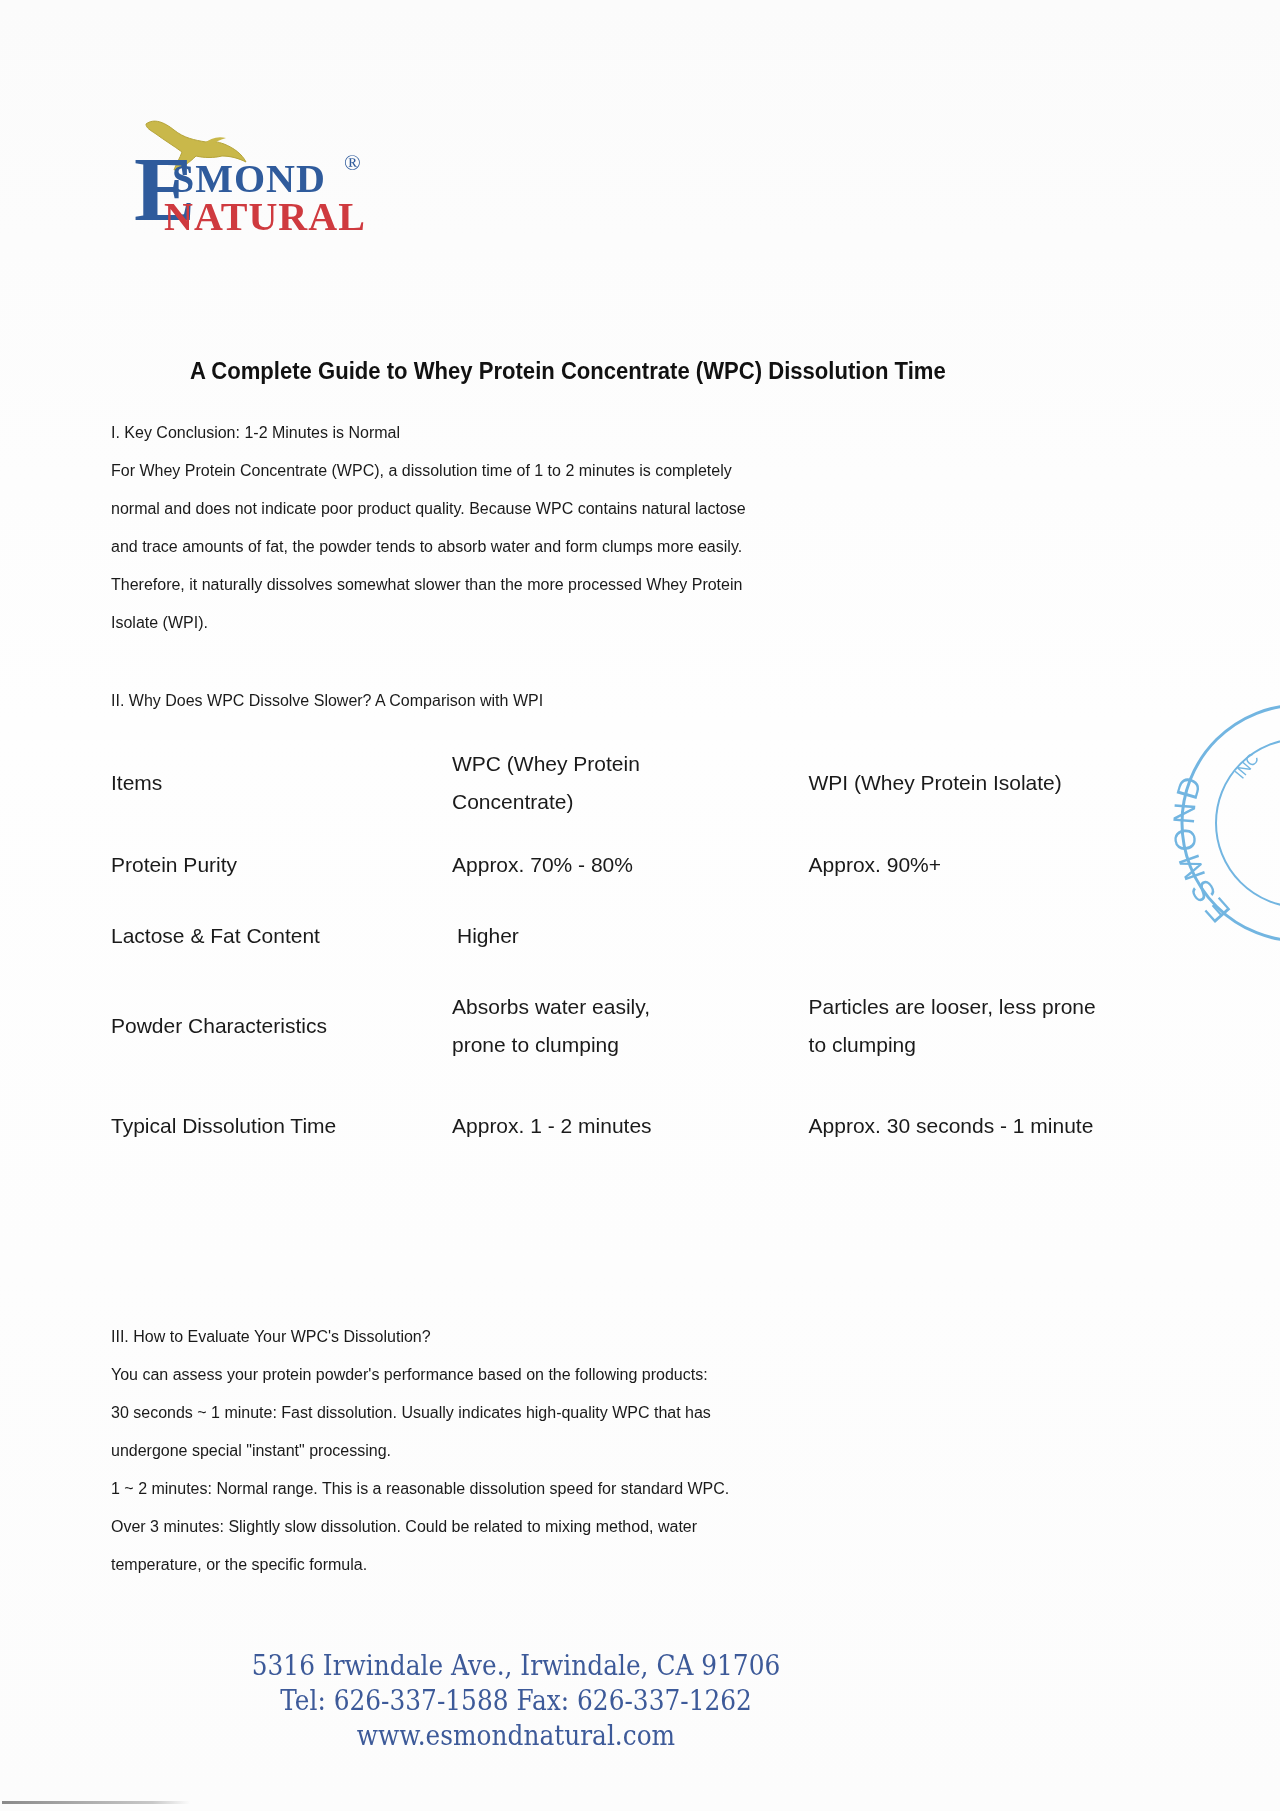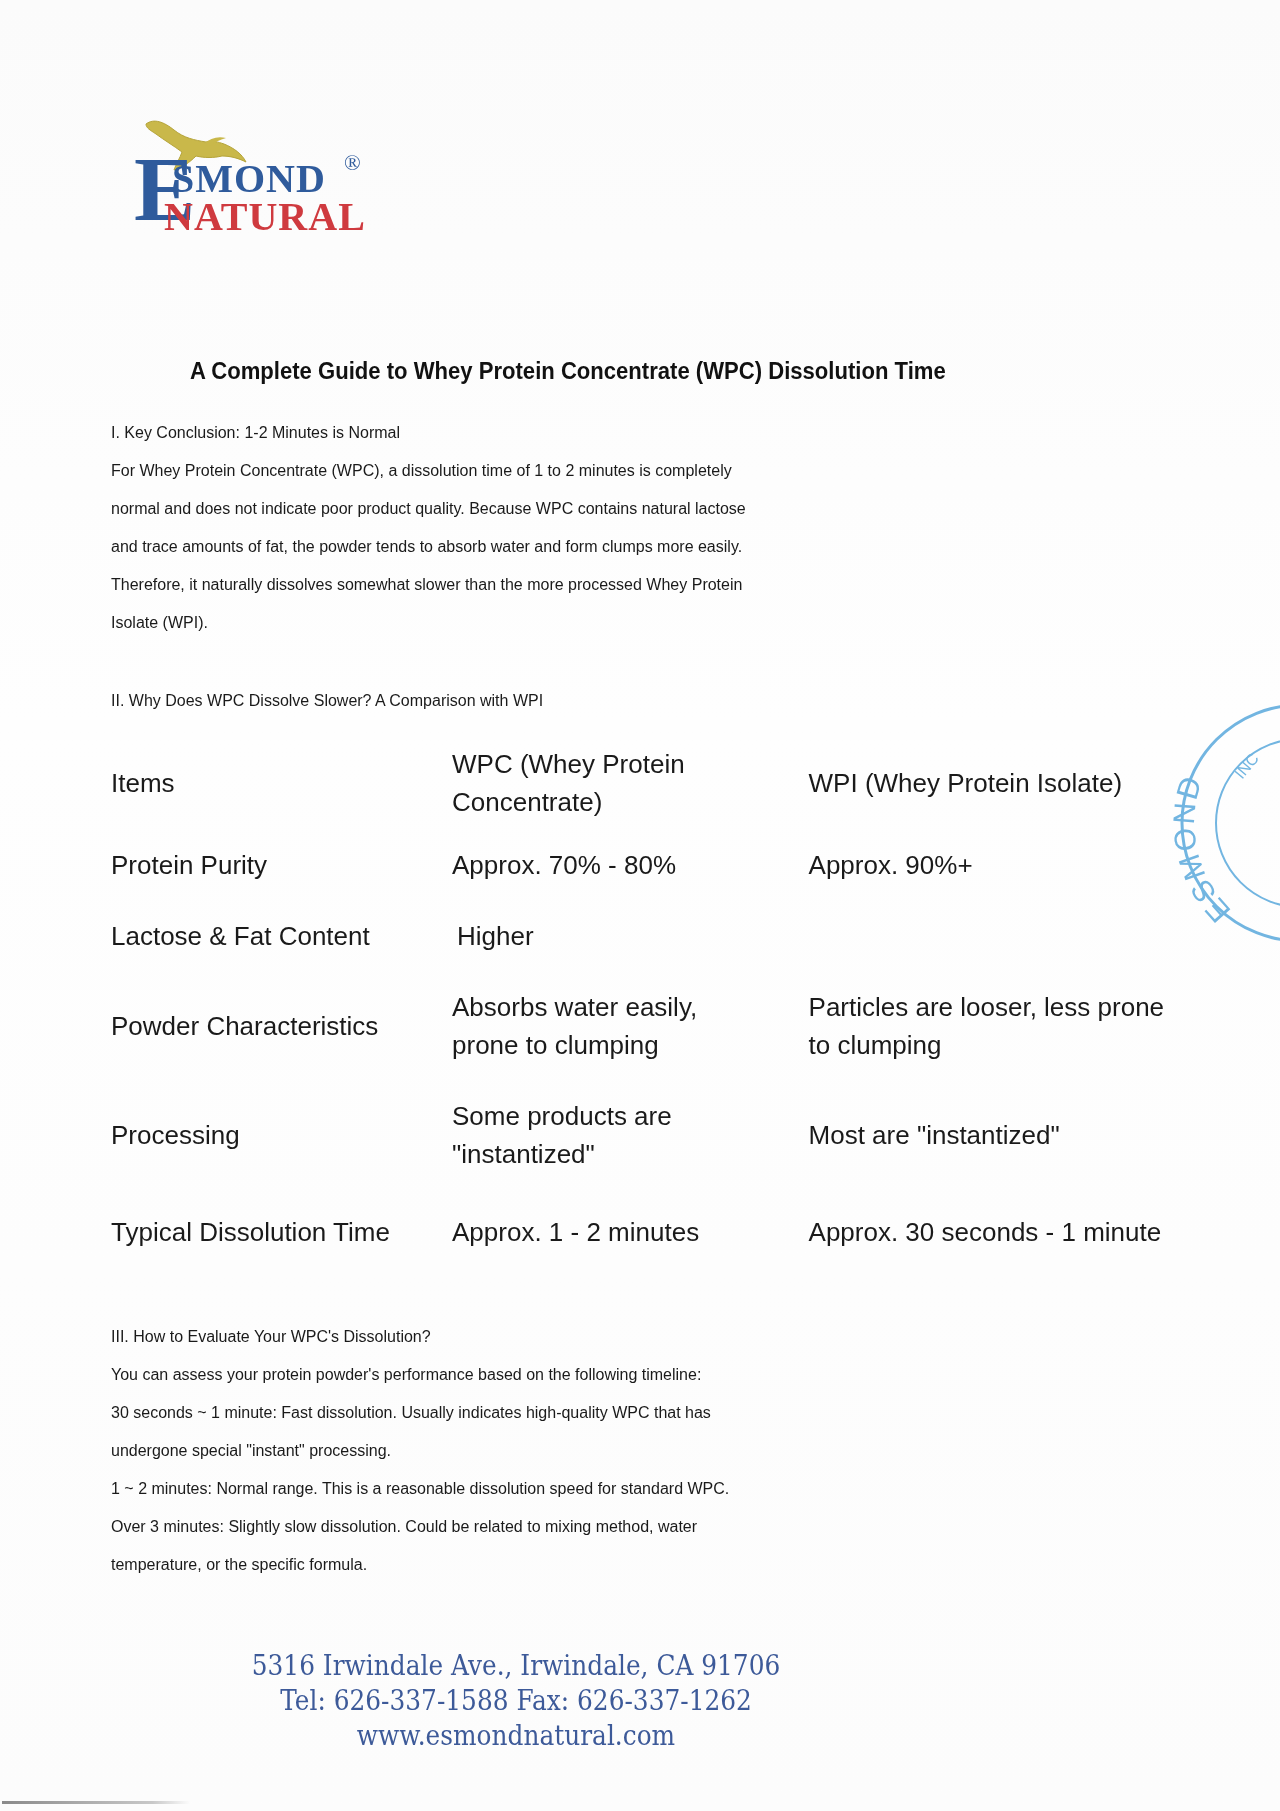--- a/index.html
+++ b/index.html
@@ -60,21 +60,21 @@
     #sec1 { top: 414px; }
     #sec2-heading { top: 682px; }
     #sec3 { top: 1318px; }
 
     
     .compare-table {
       position: absolute;
       left: 111px;
       top: 738px;
       width: 1060px;
-      font-size: 26px;
+      font-size: 21px;
       line-height: 38px;
       color: #1a1a1a;
     }
     .trow {
       display: flex;
       align-items: center;
     }
     .tcell { white-space: nowrap; }
     .tcell.c0 { width: 330px; }
     .tcell.c1 { width: 362px; margin-left: 16px; }
@@ -199,32 +199,20 @@
       <div class="tcell c1">
         <div>Absorbs water easily,</div>
         <div>prone to clumping</div>
       </div>
       <div class="tcell c2">
         <div>Particles are looser, less prone</div>
         <div>to clumping</div>
       </div>
     </div>
 
-    <div class="trow r4">
-      <div class="tcell c0">
-          <div>Processing</div>
-        </div>
-      <div class="tcell c1">
-        <div>Some products are</div>
-        <div>"instantized"</div>
-      </div>
-      <div class="tcell c2">
-          <div>Most are "instantized"</div>
-        </div>
-    </div>
 
     <div class="trow r5">
       <div class="tcell c0">
           <div>Typical Dissolution Time</div>
         </div>
       <div class="tcell c1">
           <div>Approx. 1 - 2 minutes</div>
         </div>
       <div class="tcell c2">
           <div>Approx. 30 seconds - 1 minute</div>
@@ -241,21 +229,21 @@
       <circle cx="130" cy="135" r="84" fill="none" stroke="#5aa9dc" stroke-width="2"></circle>
       <text font-family="Liberation Sans, sans-serif" font-size="30" fill="#5aa9dc" letter-spacing="2">
         <textPath href="#stampArc" startOffset="18%">ESMOND</textPath>
       </text>
       <text x="72" y="92" font-family="Liberation Sans, sans-serif" font-size="16" fill="#5aa9dc" transform="rotate(-50 72 92)">INC</text>
     </svg>
   </div>
 
   <div class="section" id="sec3">
     <div class="heading">III. How to Evaluate Your WPC's Dissolution?</div>
-    <p>You can assess your protein powder's performance based on the following timeline:</p>
+    <p>You can assess your protein powder's performance based on the following products:</p>
     <p>30 seconds ~ 1 minute: Fast dissolution. Usually indicates high-quality WPC that has</p>
     <p>undergone special "instant" processing.</p>
     <p>1 ~ 2 minutes: Normal range. This is a reasonable dissolution speed for standard WPC.</p>
     <p>Over 3 minutes: Slightly slow dissolution. Could be related to mixing method, water</p>
     <p>temperature, or the specific formula.</p>
   </div>
 
   <div class="footer">
     <div>5316 Irwindale Ave., Irwindale, CA 91706</div>
     <div>Tel: 626-337-1588 Fax: 626-337-1262</div>

